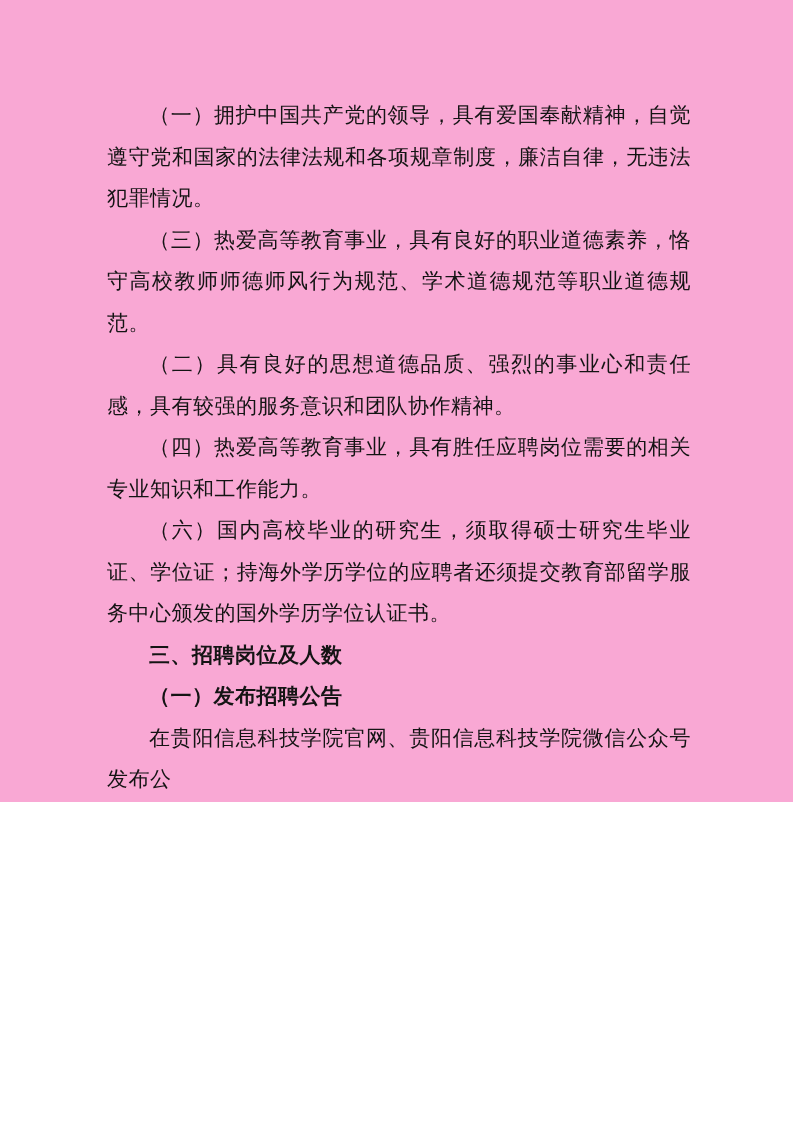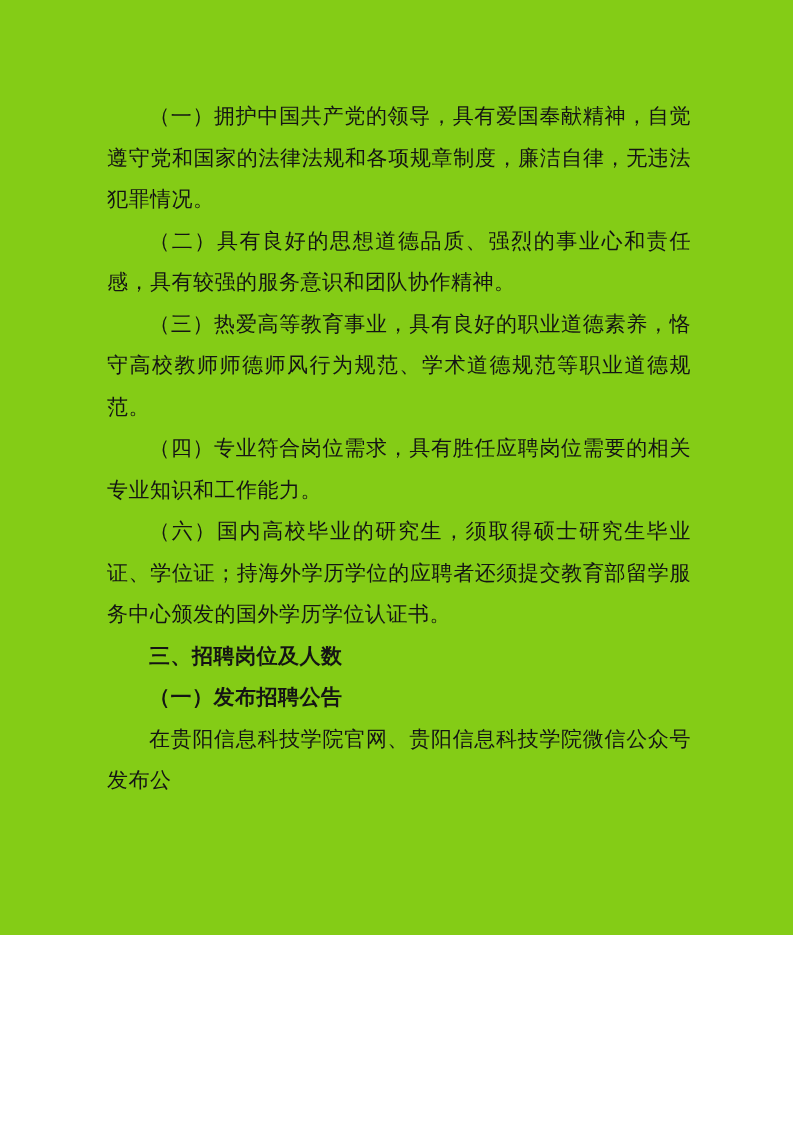--- a/index.html
+++ b/index.html
@@ -3,24 +3,24 @@
 <meta charset="utf-8">
 <style>
   html, body {
     margin: 0;
     padding: 0;
     background: #ffffff;
   }
   .page {
     position: relative;
     width: 793px;
-    height: 935px;
-    background: #84cc16;
+    height: 802px;
+    background: #f9a8d4;
     overflow: hidden;
-    font-family: Liberation Serif, serif;
+    font-family: Liberation Mono, monospace;
     color: #141414;
   }
   .doc-body {
     position: absolute;
     left: 107px;
     top: 96px;
     width: 584px;
   }
   .doc-body p.para {
     margin: 0;
@@ -46,22 +46,22 @@
     color: #222222;
     letter-spacing: 2px;
   }
 </style>
 </head>
 <body>
 
 <div class="page">
   <div class="doc-body">
       <p class="para"><span class="text-run">（一）拥护中国共产党的领导，具有爱国奉献精神，自觉遵守党和国家的法律法规和各项规章制度，廉洁自律，无违法犯罪情况。</span></p>
+      <p class="para"><span class="text-run">（三）热爱高等教育事业，具有良好的职业道德素养，恪守高校教师师德师风行为规范、学术道德规范等职业道德规范。</span></p>
       <p class="para"><span class="text-run">（二）具有良好的思想道德品质、强烈的事业心和责任感，具有较强的服务意识和团队协作精神。</span></p>
-      <p class="para"><span class="text-run">（三）热爱高等教育事业，具有良好的职业道德素养，恪守高校教师师德师风行为规范、学术道德规范等职业道德规范。</span></p>
-      <p class="para"><span class="text-run">（四）专业符合岗位需求，具有胜任应聘岗位需要的相关专业知识和工作能力。</span></p>
+      <p class="para"><span class="text-run">（四）热爱高等教育事业，具有胜任应聘岗位需要的相关专业知识和工作能力。</span></p>
       <p class="para"><span class="text-run">（六）国内高校毕业的研究生，须取得硕士研究生毕业证、学位证；持海外学历学位的应聘者还须提交教育部留学服务中心颁发的国外学历学位认证书。</span></p>
       <p class="para"><span class="bold-run">三、招聘岗位及人数</span></p>
       <p class="para"><span class="bold-run">（一）发布招聘公告</span></p>
       <p class="para"><span class="text-run">在贵阳信息科技学院官网、贵阳信息科技学院微信公众号发布公</span></p>
     </div>
   <div class="page-footer">— 4 —</div>
 </div>
 
 </body></html>

